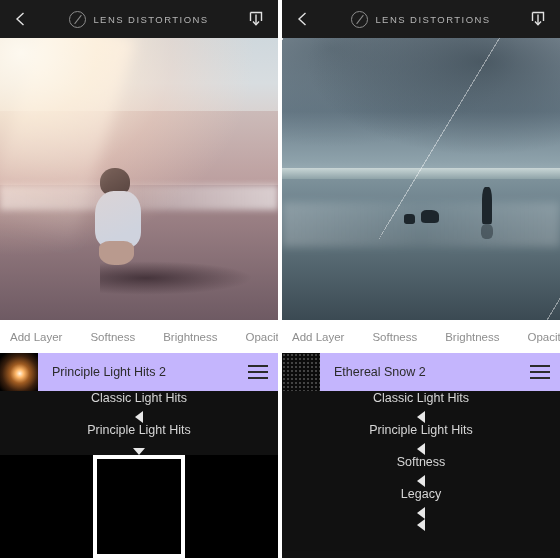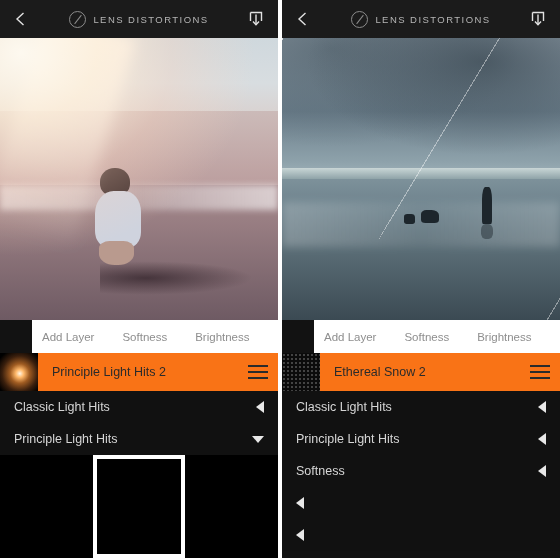--- a/index.html
+++ b/index.html
@@ -90,42 +90,41 @@
       repeating-linear-gradient(121deg, rgba(255,255,255,.5) 0 1px, rgba(255,255,255,0) 1px 93px);
     -webkit-mask-image: repeating-linear-gradient(118deg, #000 0 15px, transparent 15px 60px);
     mask-image: repeating-linear-gradient(118deg, #000 0 15px, transparent 15px 60px);
     opacity:.85; }
 
   
   .toolbar {
     height: 33px; background: #ffffff;
     display: flex; align-items: center; overflow: hidden;
     padding-left: 10px;
-    margin-left: 32px;
   }
   .tool { color: #8e8e8e; font-size: 11.5px; white-space: nowrap; padding-right: 28px; }
 
   
-  .layerbar { height: 38px; display: flex; align-items: stretch; background: #f97316; }
+  .layerbar { height: 38px; display: flex; align-items: stretch; background: #c4b5fd; }
   .layer-thumb { width: 38px; flex: 0 0 38px; background: #000; position: relative; overflow:hidden; }
   .thumb-warm { background: radial-gradient(circle at 52% 54%, #fff6e6 0%, #ffb96b 14%, #a05c22 34%, #3a1f0d 62%, #000 88%); }
   .thumb-snow { background: #0b0b0b; }
   .thumb-snow::after { content:""; position:absolute; inset:0;
     background-image: radial-gradient(circle, rgba(255,255,255,.9) 0.6px, transparent 0.8px);
     background-size: 4px 4px; opacity:.55; }
   .layer-name { flex: 1; display: flex; align-items: center; padding-left: 14px;
     color: #2b2b2b; font-size: 12.5px; }
   .hamburger { width: 40px; display:flex; flex-direction: column; justify-content: center;
     align-items: center; gap: 4px; }
   .hamburger span { display:block; width: 20px; height: 2px; background: #2b2b2b; }
 
   
   .list { background: #111111; }
   .row { height: 32px; display: flex; align-items: center; padding: 0 14px;
-    color: #d6d6d6; font-size: 12.5px; }
+    color: #d6d6d6; font-size: 12.5px; flex-direction: column; }
   .row .lbl { flex: 1; }
   .caret { width: 0; height: 0; }
   .caret.left { border-top: 6px solid transparent; border-bottom: 6px solid transparent;
     border-right: 8px solid #e8e8e8; }
   .caret.down { border-left: 6px solid transparent; border-right: 6px solid transparent;
     border-top: 7px solid #e8e8e8; }
 
   
   .presets { display: flex; background: #0d0d0d; height: 103px; }
   .preset { width: 92.6px; height: 100%; position: relative; }
@@ -270,20 +269,21 @@
       </div>
       <div class="row">
         <span class="lbl">Principle Light Hits</span>
         <span class="caret left"></span>
       </div>
       <div class="row">
         <span class="lbl">Softness</span>
         <span class="caret left"></span>
       </div>
       <div class="row">
+        <span class="lbl">Legacy</span>
         <span class="caret left"></span>
       </div>
       <div class="row">
         <span class="caret left"></span>
       </div>
     </div>
   </div>
 
 </div>
 

